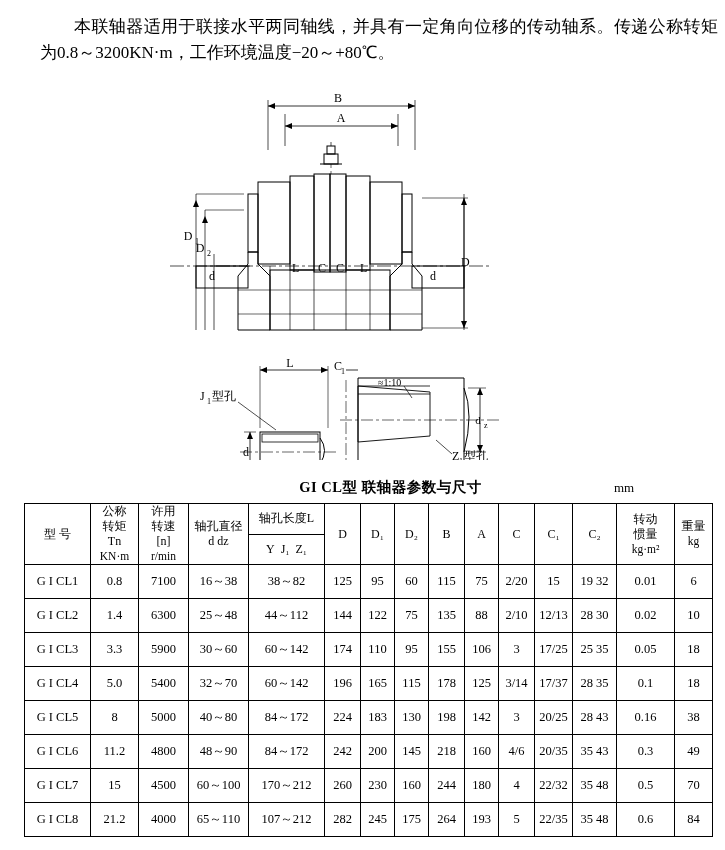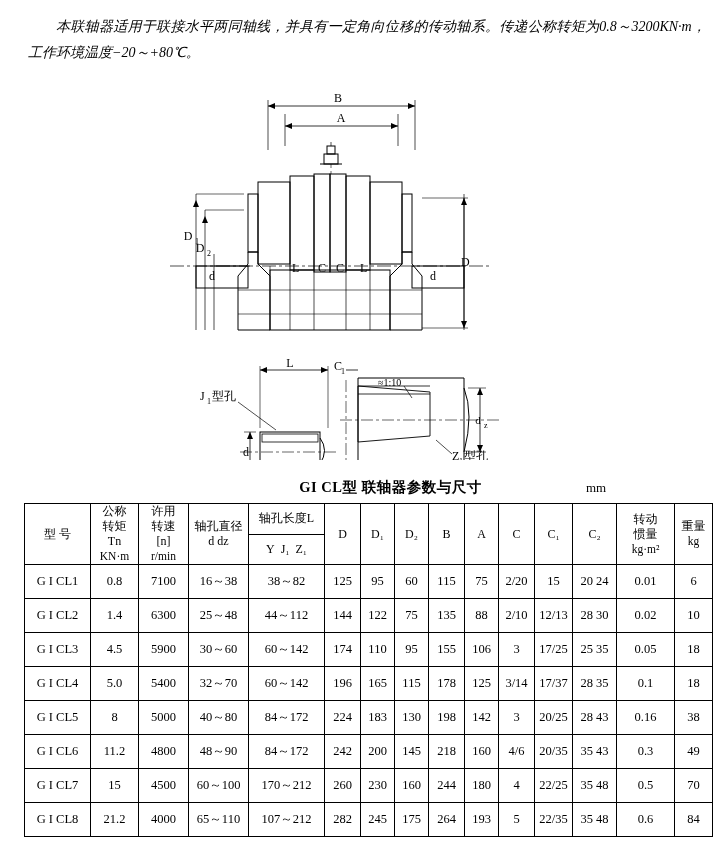--- a/index.html
+++ b/index.html
@@ -16,27 +16,26 @@
     overflow: hidden;
   }
   .page {
     position: relative;
     width: 725px;
     height: 850px;
   }
   
   .intro {
     position: absolute;
-    left: 28px;
+    left: 40px;
     top: 14px;
     width: 678px;
-    font-size: 14px;
+    font-size: 17px;
     line-height: 26px;
     text-align: justify;
-    font-style: italic;
   }
   .intro p {
     margin: 0;
     text-indent: 2em;
   }
   
   .figure {
     position: absolute;
     left: 0;
     top: 80px;
@@ -53,21 +52,21 @@
     top: 478px;
     width: 725px;
     text-align: center;
     font-size: 14.5px;
     font-weight: bold;
     letter-spacing: 0.5px;
     padding-left: 28px;
   }
   .unit-label {
     position: absolute;
-    left: 586px;
+    left: 614px;
     top: 480px;
     font-size: 13px;
   }
   
   .table-wrap {
     position: absolute;
     left: 24px;
     top: 503px;
     width: 678px;
   }
@@ -336,21 +335,21 @@
           <td>7100</td>
           <td>16～38</td>
           <td>38～82</td>
           <td>125</td>
           <td>95</td>
           <td>60</td>
           <td>115</td>
           <td>75</td>
           <td>2/20</td>
           <td>15</td>
-          <td>20 24</td>
+          <td>19 32</td>
           <td>0.01</td>
           <td>6</td>
         </tr>
         <tr>
           <td class="model-cell">G I CL2</td>
           <td>1.4</td>
           <td>6300</td>
           <td>25～48</td>
           <td>44～112</td>
           <td>144</td>
@@ -359,21 +358,21 @@
           <td>135</td>
           <td>88</td>
           <td>2/10</td>
           <td>12/13</td>
           <td>28 30</td>
           <td>0.02</td>
           <td>10</td>
         </tr>
         <tr>
           <td class="model-cell">G I CL3</td>
-          <td>4.5</td>
+          <td>3.3</td>
           <td>5900</td>
           <td>30～60</td>
           <td>60～142</td>
           <td>174</td>
           <td>110</td>
           <td>95</td>
           <td>155</td>
           <td>106</td>
           <td>3</td>
           <td>17/25</td>
@@ -437,21 +436,21 @@
           <td>15</td>
           <td>4500</td>
           <td>60～100</td>
           <td>170～212</td>
           <td>260</td>
           <td>230</td>
           <td>160</td>
           <td>244</td>
           <td>180</td>
           <td>4</td>
-          <td>22/25</td>
+          <td>22/32</td>
           <td>35 48</td>
           <td>0.5</td>
           <td>70</td>
         </tr>
         <tr>
           <td class="model-cell">G I CL8</td>
           <td>21.2</td>
           <td>4000</td>
           <td>65～110</td>
           <td>107～212</td>

